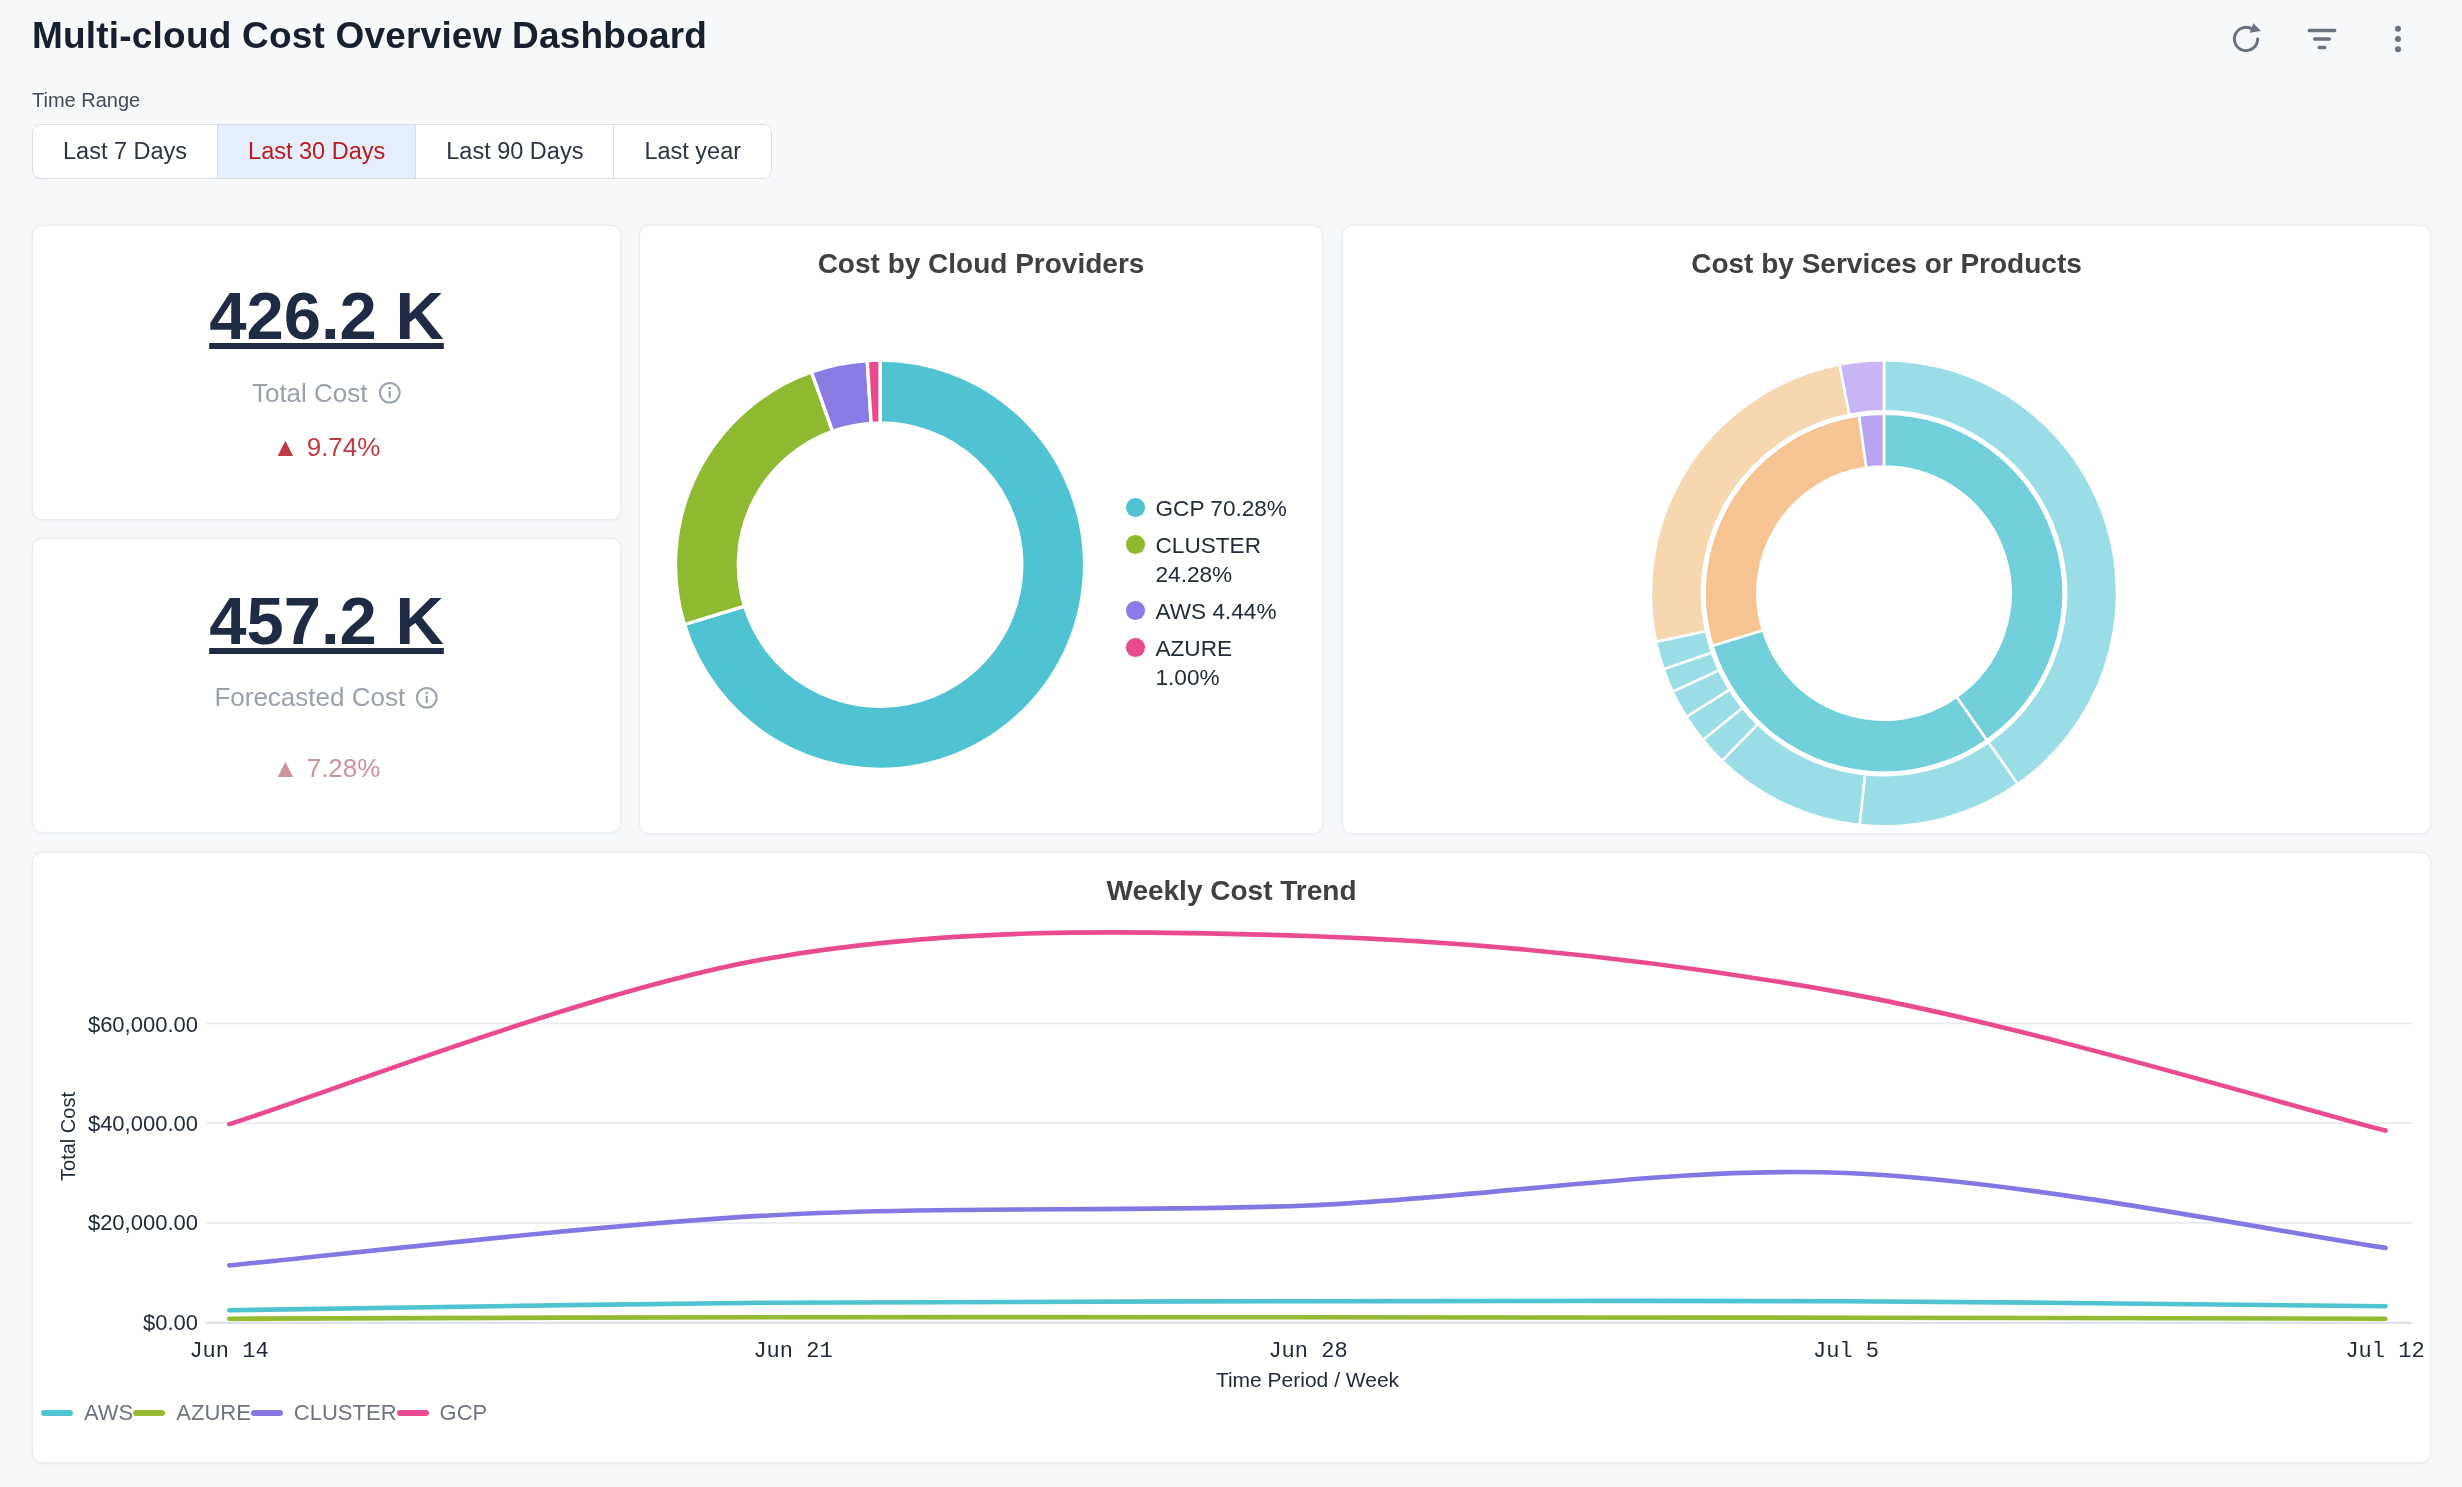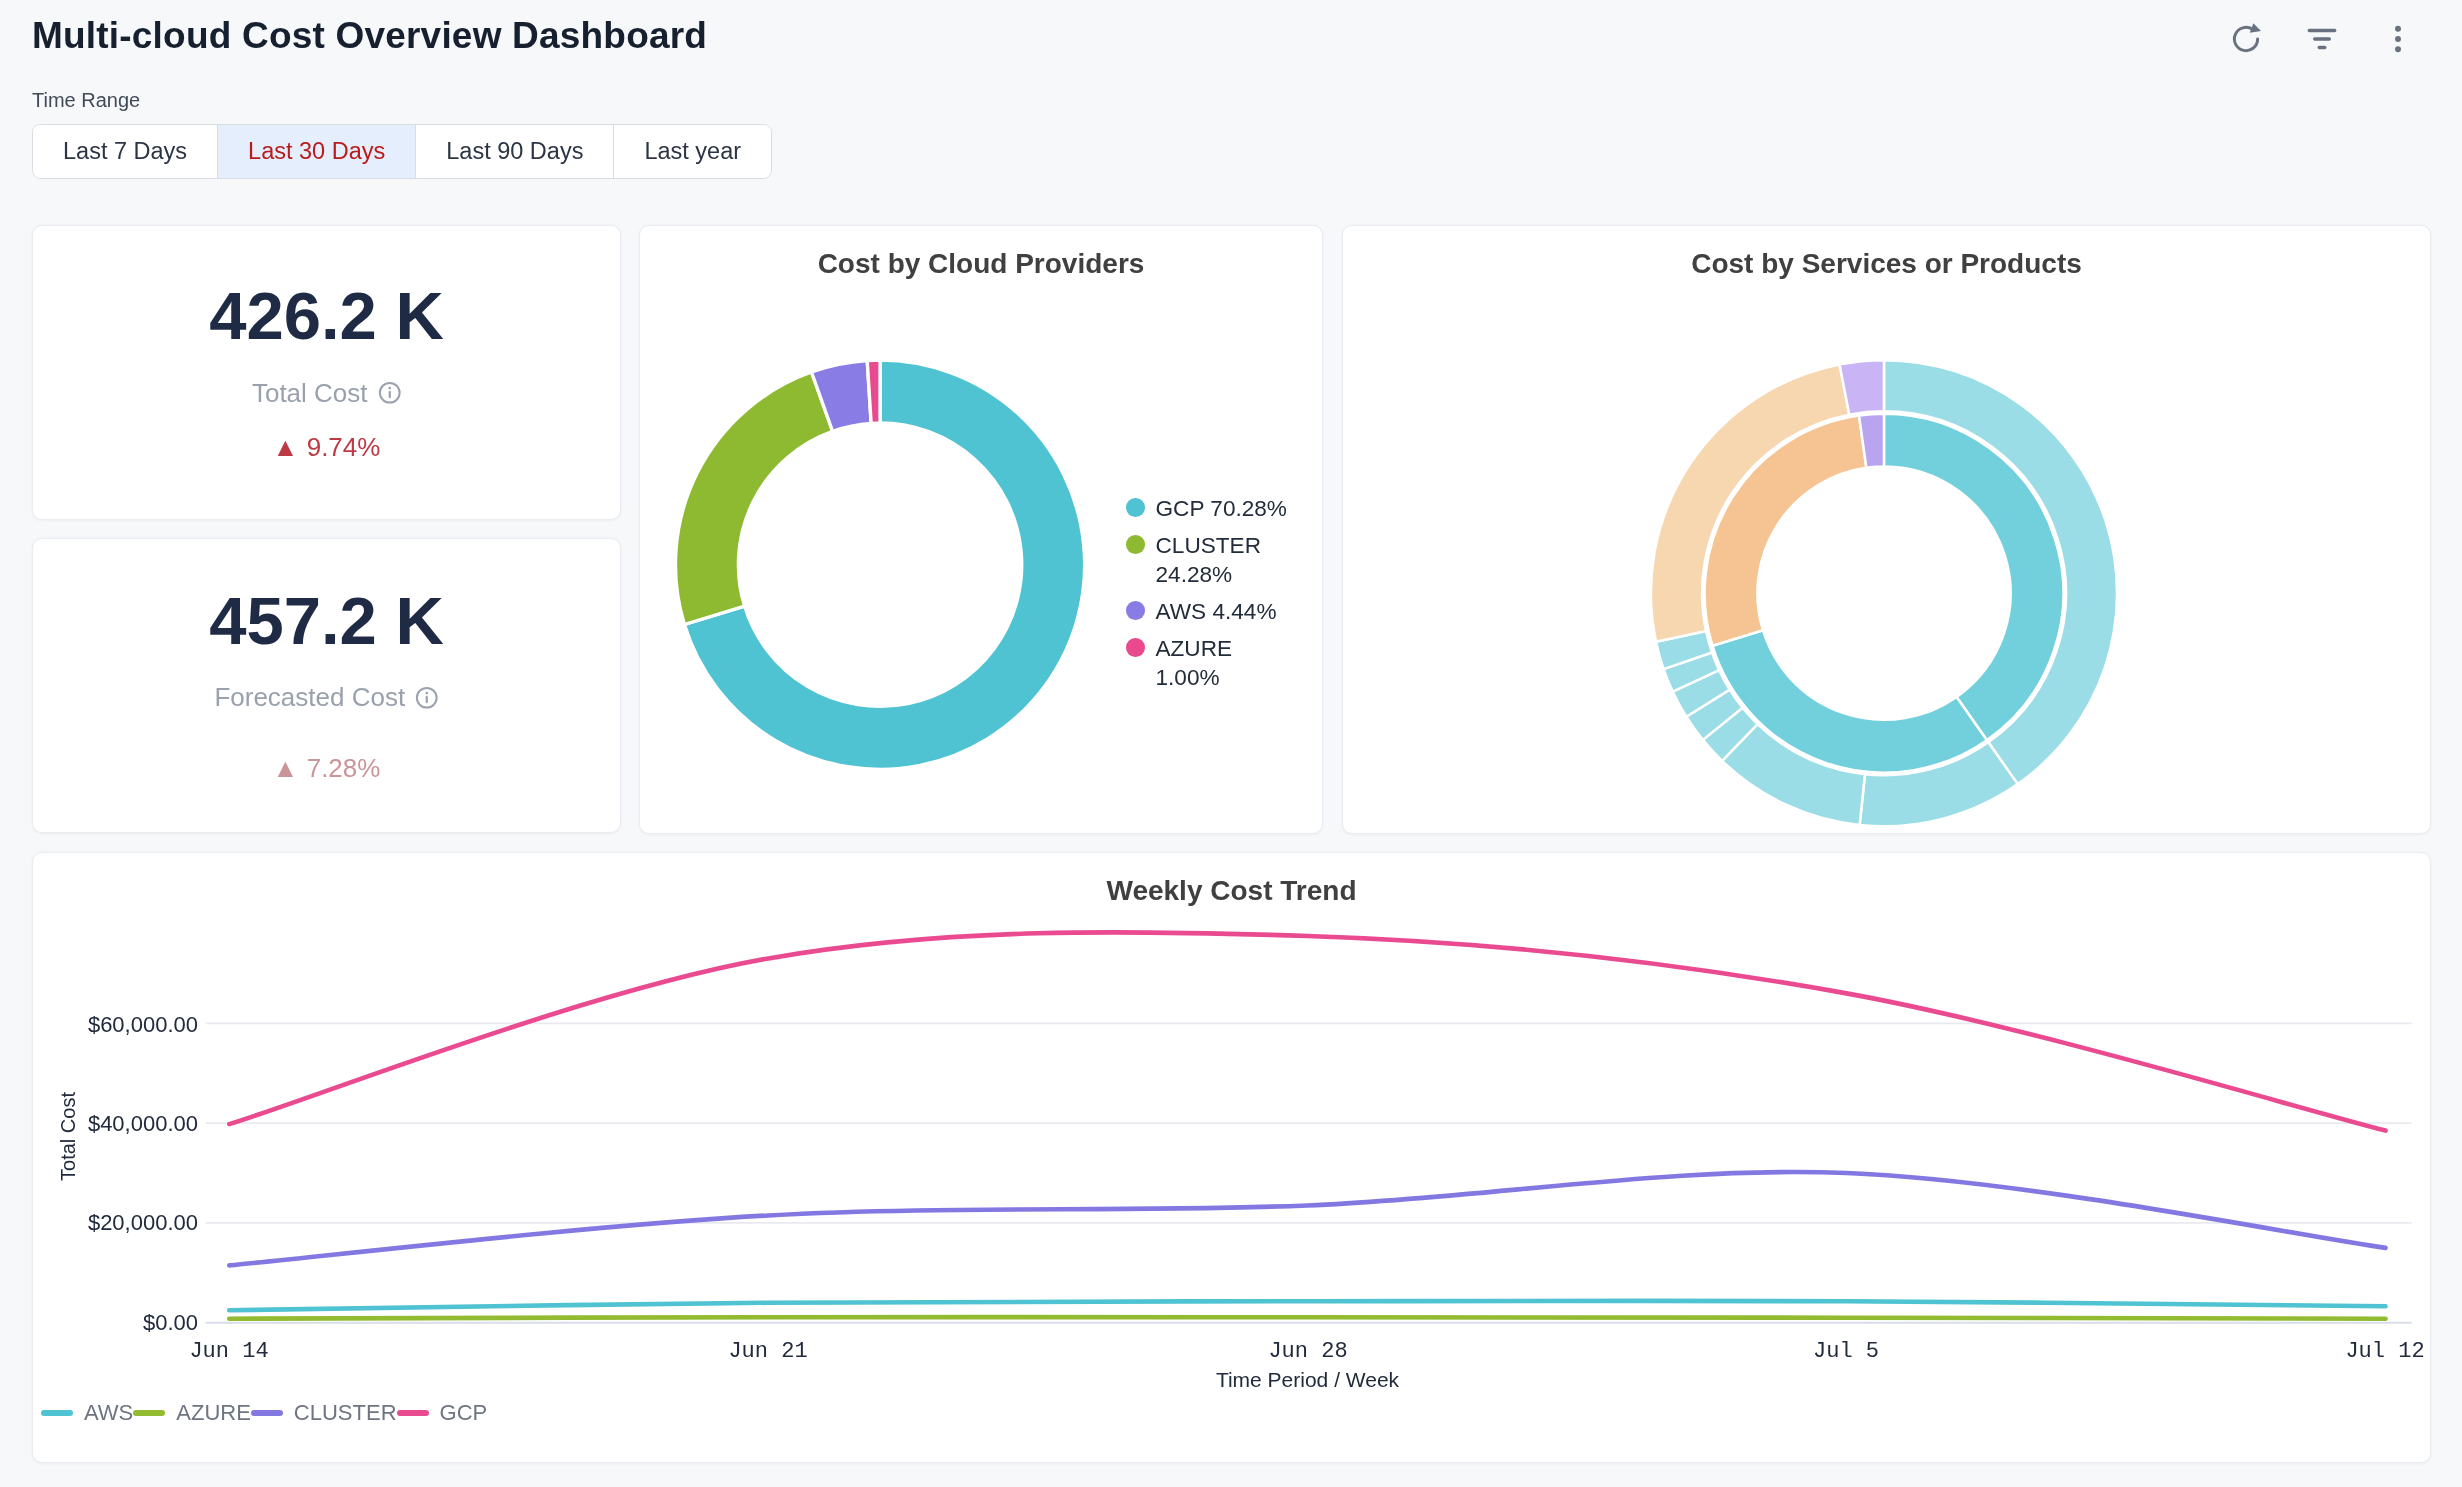--- a/index.html
+++ b/index.html
@@ -21,21 +21,21 @@
   .card{position:absolute;background:#fff;border:0.8px solid #e9ecf0;border-radius:10px;
     box-shadow:0 0.8px 2.5px rgba(20,30,50,.05);box-sizing:border-box;}
   .kpi-1{left:32px;top:225px;width:589px;height:295px;}
   .kpi-2{left:32px;top:538px;width:589px;height:295px;}
   .donut-card{left:639px;top:225px;width:684px;height:609px;}
   .sunburst-card{left:1342px;top:225px;width:1089px;height:609px;}
   .trend-card{left:32px;top:852px;width:2399px;height:611px;}
   .card-title{position:absolute;left:0;right:0;top:22px;text-align:center;font-size:28px;font-weight:600;color:#404040;}
   
   .kpi{display:flex;flex-direction:column;align-items:center;justify-content:center;}
-  .kpi-value{font-size:67px;font-weight:600;color:#1f2b45;line-height:1;}
+  .kpi-value{font-size:67px;font-weight:600;color:#1f2b45;line-height:1;text-decoration:underline;}
   .kpi-label-row{display:flex;align-items:center;gap:10px;margin-top:28.5px;}
   .kpi-label{font-size:26px;color:#99a1ad;}
   .kpi-delta{display:flex;align-items:center;gap:8.4px;font-size:26px;font-weight:500;margin-top:23.5px;}
   .kpi-2 .kpi-delta{margin-top:40px;}
   
   .donut-legend{position:absolute;left:486px;top:268px;width:176px;}
   .dl-item{display:flex;align-items:flex-start;margin-bottom:7.5px;cursor:pointer;}
   .dl-dot{width:18.5px;height:18.5px;border-radius:50%;flex:0 0 18.5px;margin-right:11px;margin-top:4.2px;}
   .dl-text{font-size:22.6px;color:#222c3a;line-height:1.3;}
   
@@ -179,21 +179,21 @@
         <line x1="206" y1="203" x2="2836" y2="203" stroke="#e8eaef" stroke-width="2"></line>
         <line x1="206" y1="322" x2="2836" y2="322" stroke="#e8eaef" stroke-width="2"></line>
         <line x1="206" y1="441" x2="2836" y2="441" stroke="#e8eaef" stroke-width="2"></line>
         <line x1="206" y1="560" x2="2836" y2="560" stroke="#d8dde9" stroke-width="2.5"></line>
         <path d="M 234 545.125 C 341.125 543.6375 662.5 537.985 876.75 536.2 C 1091 534.4150000000001 1305.25 534.7125 1519.5 534.415 C 1733.75 534.1175 1948 533.4233333333333 2162.25 534.415 C 2376.5 535.4066666666666 2697.875 539.3733333333333 2805 540.365" fill="none" stroke="#4fc3d2" stroke-width="5.5" stroke-linecap="round"></path>
         <path d="M 234 555.24 C 341.125 554.9425 662.5 553.7525 876.75 553.455 C 1091 553.1575 1305.25 553.3558333333334 1519.5 553.455 C 1733.75 553.5541666666667 1948 553.7524999999999 2162.25 554.05 C 2376.5 554.3475 2697.875 555.0416666666666 2805 555.24" fill="none" stroke="#93bb31" stroke-width="5.5" stroke-linecap="round"></path>
         <path d="M 234 491.575 C 341.125 481.6583333333333 662.5 443.97499999999997 876.75 432.075 C 1091 420.175 1305.25 428.6041666666667 1519.5 420.175 C 1733.75 411.74583333333334 1948 373.0708333333333 2162.25 381.5 C 2376.5 389.9291666666667 2697.875 455.875 2805 470.75" fill="none" stroke="#8378e2" stroke-width="5.5" stroke-linecap="round"></path>
         <path d="M 234 323.19 C 341.125 290.26666666666665 662.5 163.0358333333333 876.75 125.64999999999998 C 1091 88.26416666666665 1305.25 91.93333333333332 1519.5 98.875 C 1733.75 105.81666666666668 1948 128.625 2162.25 167.3 C 2376.5 205.97500000000002 2697.875 303.6541666666667 2805 330.925" fill="none" stroke="#ea4a90" stroke-width="5.5" stroke-linecap="round"></path>
       </svg>
     <div class="xtick" style="left:129px">Jun 14</div>
-    <div class="xtick" style="left:668px">Jun 21</div>
+    <div class="xtick" style="left:693px">Jun 21</div>
     <div class="xtick" style="left:1208px">Jun 28</div>
     <div class="xtick" style="left:1746px">Jul 5</div>
     <div class="xtick" style="left:2285px">Jul 12</div>
     <div class="x-axis-title">Time Period / Week</div>
     <div class="trend-legend">
       <div class="tl-item">
         <span class="tl-swatch" style="background-color: rgb(79, 195, 210);"></span>
         <span class="tl-label">AWS</span>
       </div>
       <div class="tl-item">

